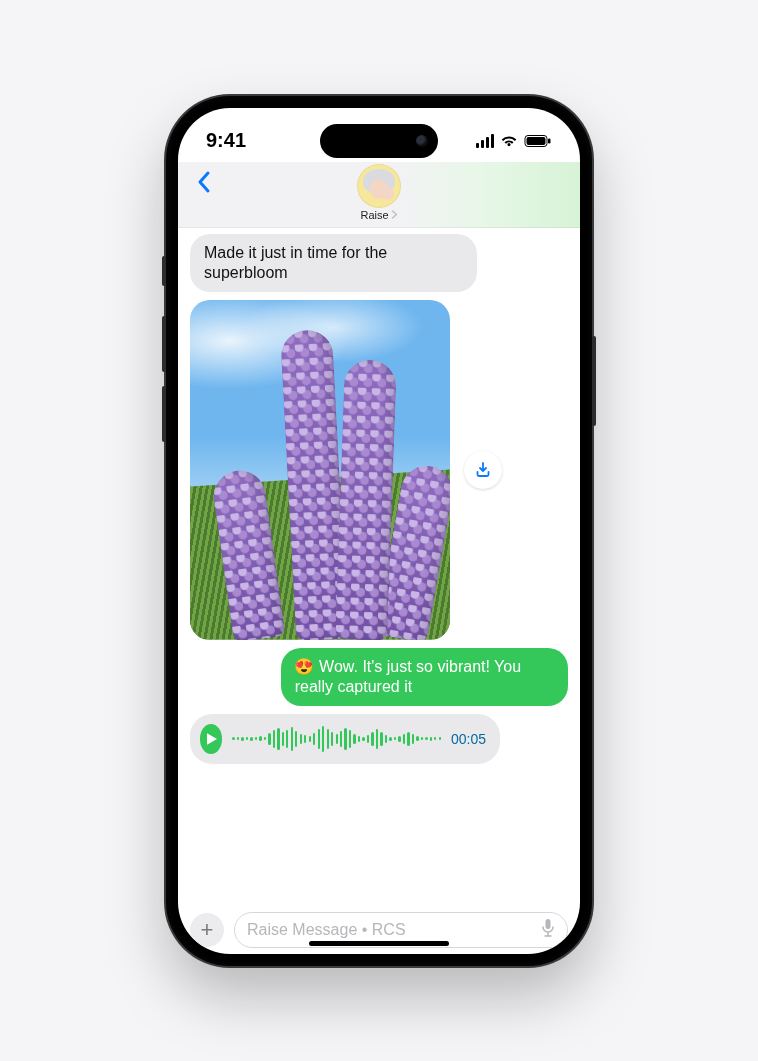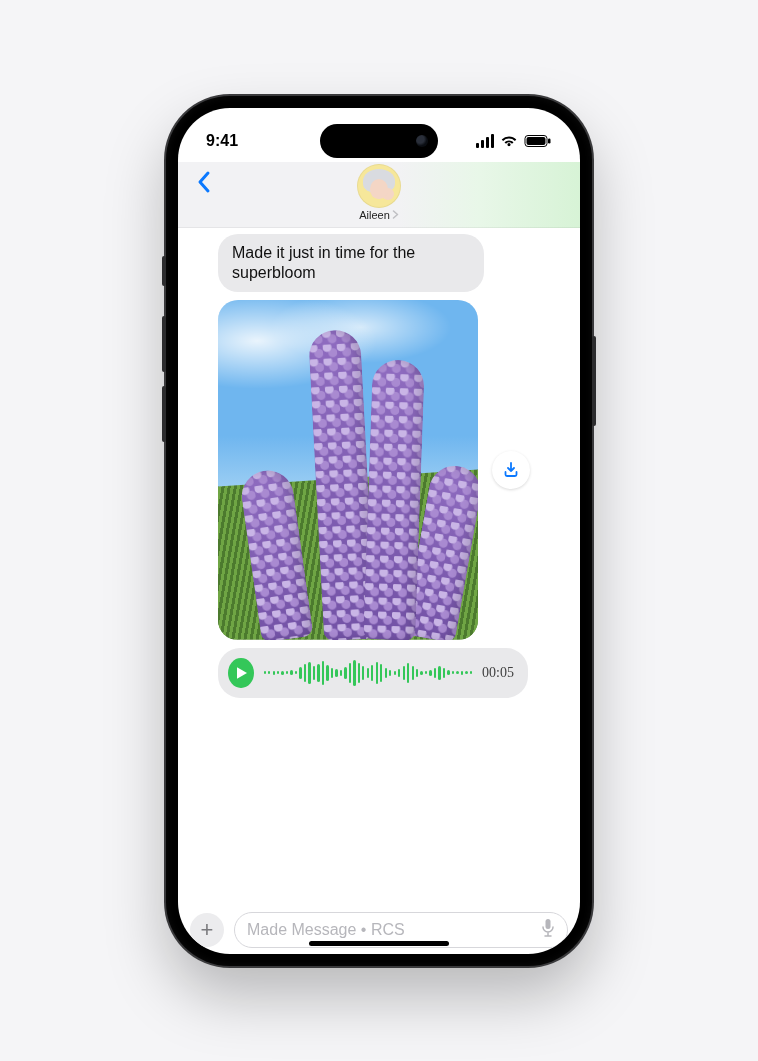--- a/index.html
+++ b/index.html
@@ -45,21 +45,21 @@
     content:""; position:absolute; right:10px; top:50%; transform:translateY(-50%);
     width:12px; height:12px; border-radius:50%;
     background: radial-gradient(circle at 35% 35%, #2a2f3a 0 35%, #0a0d12 60%);
   }
 
   
   .status {
     position: relative; z-index: 40;
     height: 54px; padding: 12px 28px 0;
     display: flex; justify-content: space-between; align-items: center;
-    font-weight: 600; font-size: 16px;
+    font-weight: 600; font-size: 20px;
   }
   .status-right { display:flex; align-items:center; gap:6px; }
   .sig { display:flex; align-items:flex-end; gap:2px; }
   .sig i { width:3px; background:#000; border-radius:1px; }
   .sig i:nth-child(1){height:5px} .sig i:nth-child(2){height:8px}
   .sig i:nth-child(3){height:11px} .sig i:nth-child(4){height:14px}
   .wifi svg, .batt svg { display:block; }
 
   
   .nav {
@@ -92,21 +92,21 @@
     background:#f4d6c5;
   }
   .avatar .hand{
     position:absolute; right:6px; bottom:7px; width:12px; height:12px;
     background:#f4d6c5; border-radius:50%;
   }
   .contact-line { font-size:11px; color:#222; display:flex; align-items:center; gap:2px;}
   .contact-line svg{ opacity:.5 }
 
   
-  .chat { flex:1; overflow:hidden; padding: 6px 12px 0; display:flex; flex-direction:column; gap:8px;margin-left:28px; }
+  .chat { flex:1; overflow:hidden; padding: 6px 12px 0; display:flex; flex-direction:column; gap:8px; }
 
   .row { width:100%; display:flex; }
   .row.left  { justify-content:flex-start; }
   .row.right { justify-content:flex-end; }
 
   .bubble {
     max-width: 76%;
     border-radius: 20px;
     padding: 9px 14px;
     font-size: 16px; line-height: 1.25;
@@ -162,21 +162,21 @@
     background:#e9e9eb; border-radius:22px; padding:10px 14px 10px 10px;
     display:flex; align-items:center; gap:10px; width:310px;
   }
   .play{
     width:30px; height:30px; border-radius:50%; background:#34c759;
     display:flex; align-items:center; justify-content:center;
   }
   .play svg { margin-left:2px; }
   .wave{ flex:1; display:flex; align-items:center; gap:2.2px; height:30px; }
   .wave i{ width:2.3px; background:#34c759; border-radius:2px; }
-  .dur{ font-size:14px; color:#404040;font-family:Liberation Serif, serif; }
+  .dur{ font-size:14px; color:#0369a1; }
   .hint{ font-size:12px; color:#8e8e93; margin:2px 0 0 6px; }
 
   .meta-r{ font-size:12px; color:#8e8e93; text-align:right; padding-right:6px; margin-top:-2px; }
 
   
   .composer{
     padding: 6px 12px 6px;
     display:flex; align-items:center; gap:10px;
   }
   .plus{
@@ -235,21 +235,21 @@
       <div class="back">
         <svg width="16" height="24" viewBox="0 0 16 24">
             <path d="M12 3 4 12l8 9" fill="none" stroke="currentColor" stroke-width="3" stroke-linecap="round" stroke-linejoin="round"></path>
           </svg>
       </div>
       <div class="nav-center">
         <div class="avatar">
             <span class="hand"></span>
           </div>
         <span class="contact-line">
-          <span>Aileen</span>
+          <span>Raise</span>
           <svg width="7" height="9" viewBox="0 0 7 9">
               <path d="M1.5 1 5.5 4.5 1.5 8" fill="none" stroke="#8e8e93" stroke-width="1.5" stroke-linecap="round" stroke-linejoin="round"></path>
             </svg>
         </span>
       </div>
     </div>
 
     <div class="chat">
 
       <div class="row left">
@@ -272,20 +272,27 @@
           </div>
           <div class="dl-btn">
             <svg width="18" height="18" viewBox="0 0 18 18">
               <path d="M9 2v8m0 0 3-3m-3 3L6 7" fill="none" stroke="currentColor" stroke-width="1.8" stroke-linecap="round" stroke-linejoin="round"></path>
               <path d="M3.5 11v2.5A1.5 1.5 0 0 0 5 15h8a1.5 1.5 0 0 0 1.5-1.5V11" fill="none" stroke="currentColor" stroke-width="1.8" stroke-linecap="round"></path>
             </svg>
           </div>
         </div>
       </div>
 
+      <div class="row right">
+        <div class="bubble b-green tail-rg">
+          <span>😍</span>
+          <span> </span>
+          <span>Wow. It's just so vibrant! You really captured it</span>
+        </div>
+      </div>
 
       <div class="row left" style="flex-direction:column">
         <div class="audio">
           <div class="play">
             <svg width="12" height="14" viewBox="0 0 12 14">
                 <path d="M1 1.2v11.6L11 7Z" fill="#fff"></path>
               </svg>
           </div>
           <div class="wave" id="wave">
               <i style="height: 3px;"></i>
@@ -341,21 +348,21 @@
       </div>
 
 
     </div>
 
     <div class="composer">
       <div class="plus">
         <span>+</span>
       </div>
       <div class="field">
-        <span>Made Message • RCS</span>
+        <span>Raise Message • RCS</span>
         <span class="mic">
           <svg width="14" height="20" viewBox="0 0 14 20">
             <rect x="4.5" y="1" width="5" height="10" rx="2.5" fill="currentColor"></rect>
             <path d="M2 9a5 5 0 0 0 10 0M7 14v4m-3 0h6" fill="none" stroke="currentColor" stroke-width="1.5" stroke-linecap="round"></path>
           </svg>
         </span>
       </div>
     </div>
 
     <div class="home-ind"></div>

